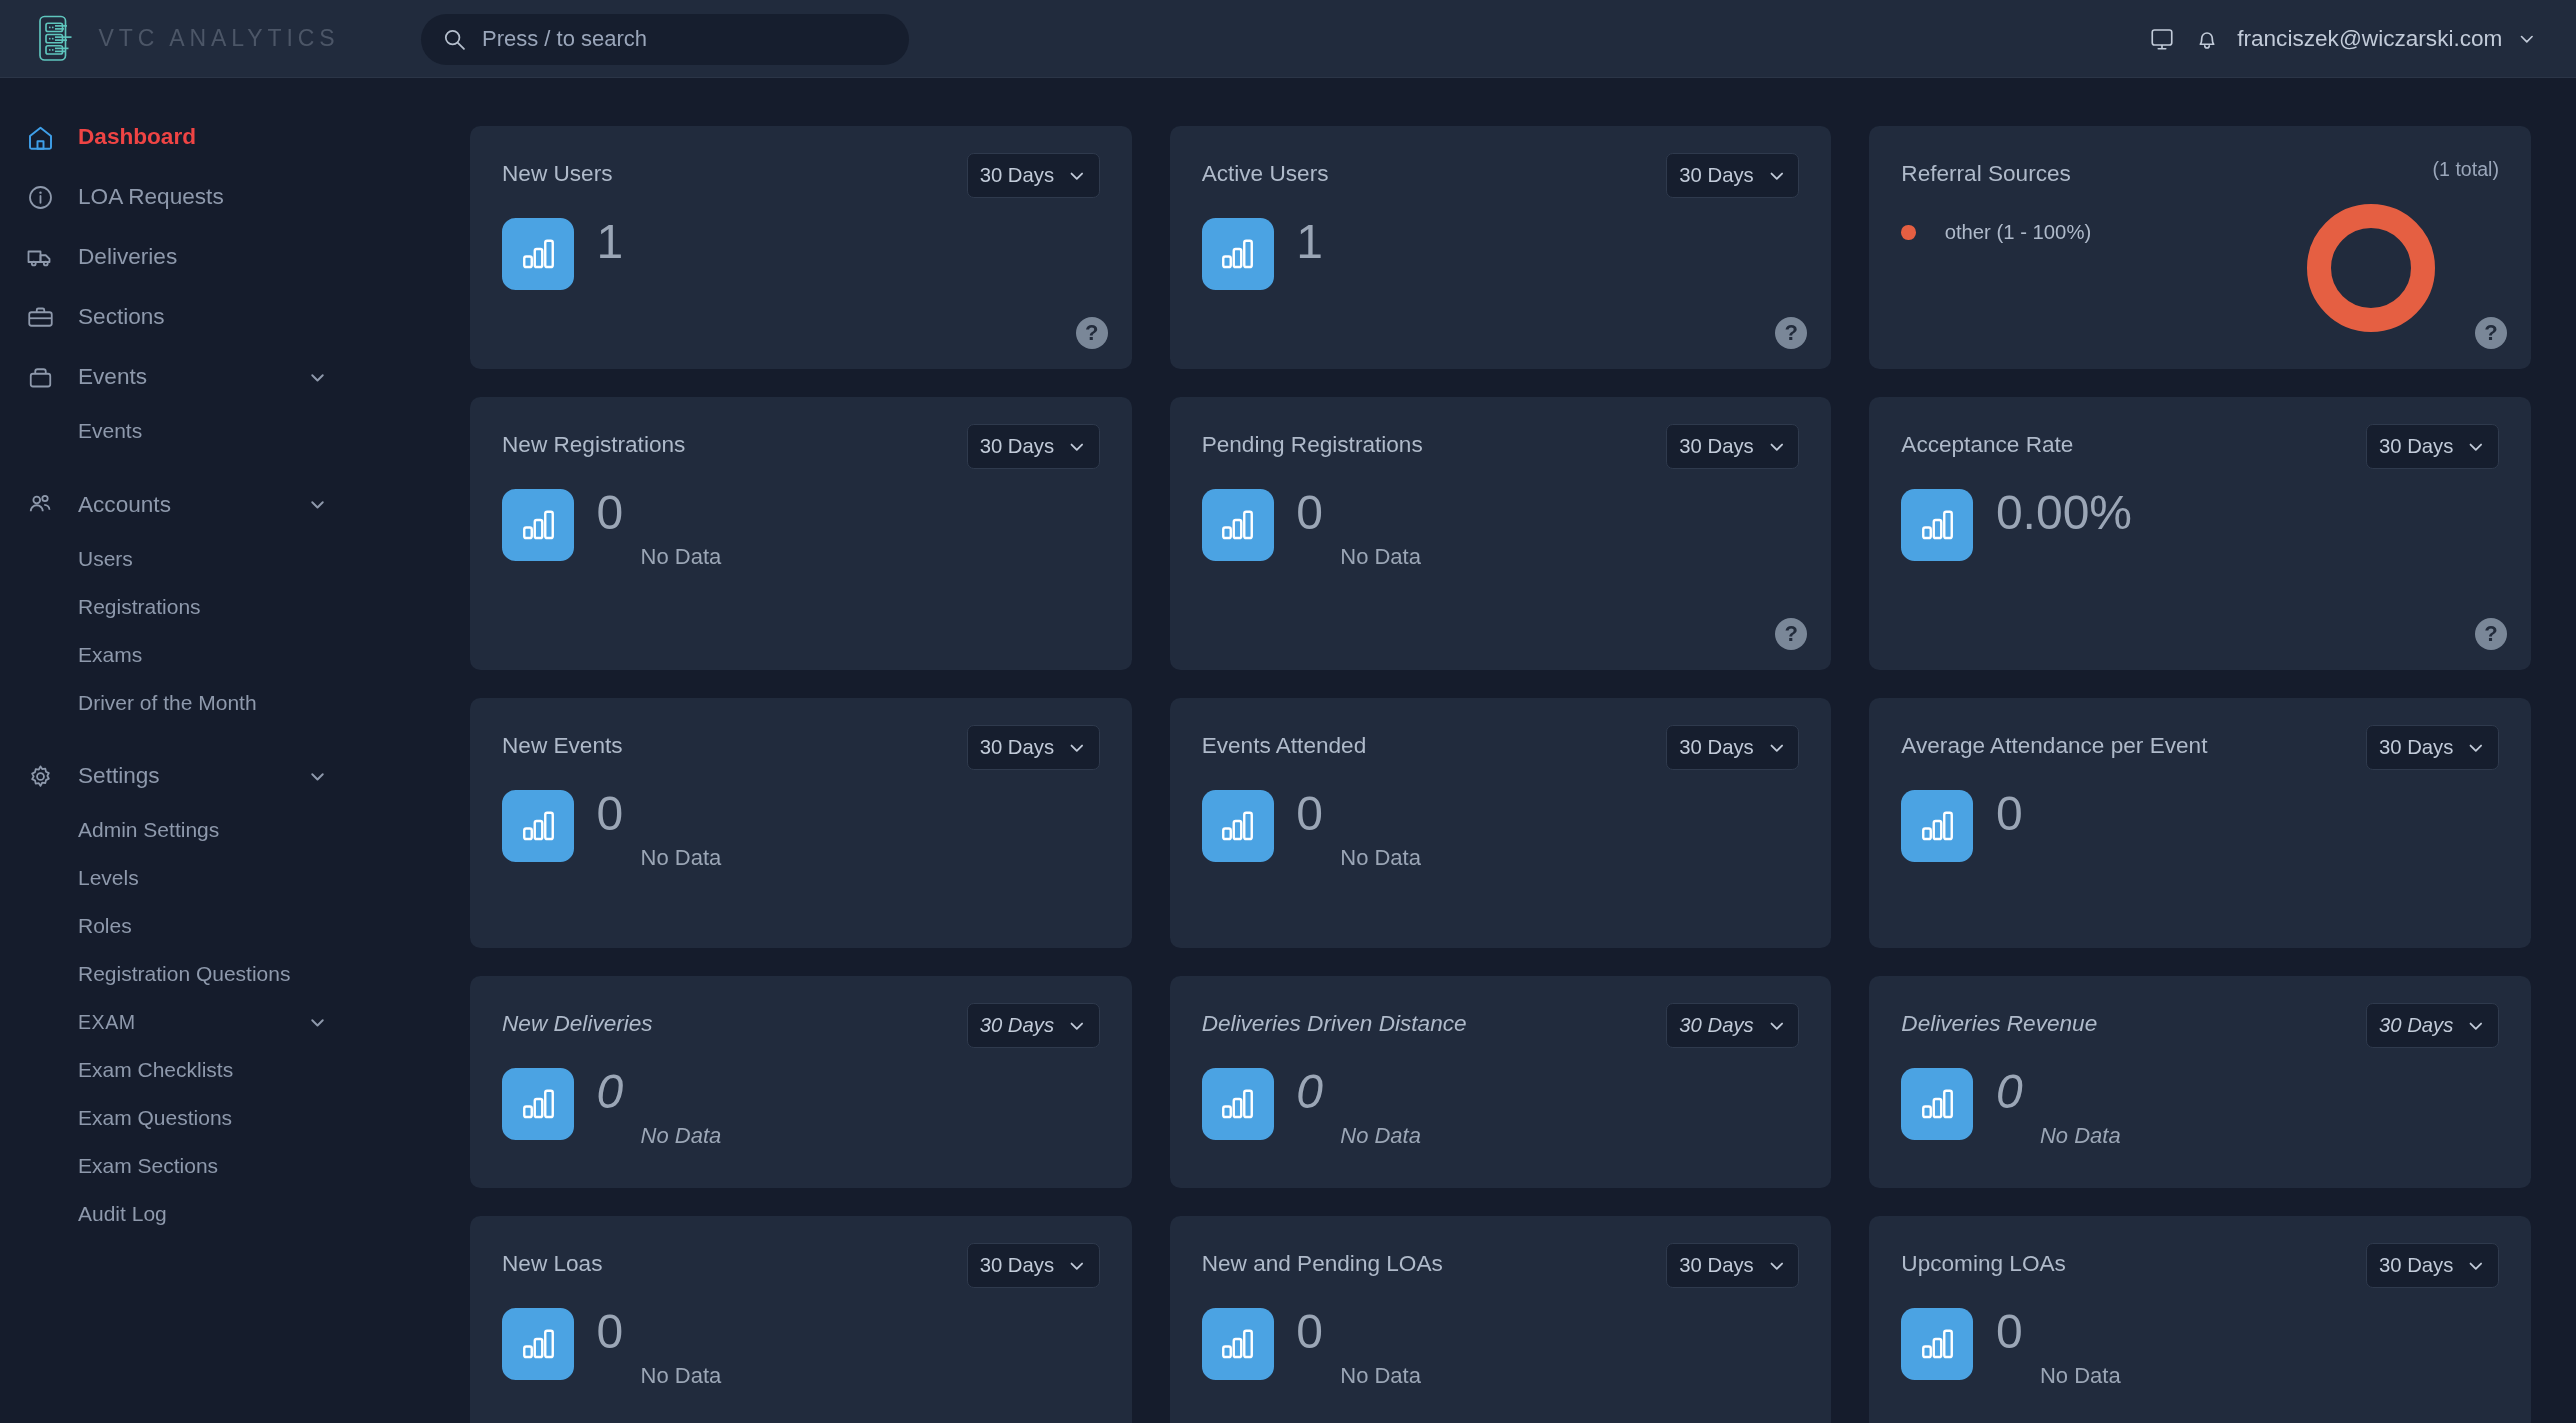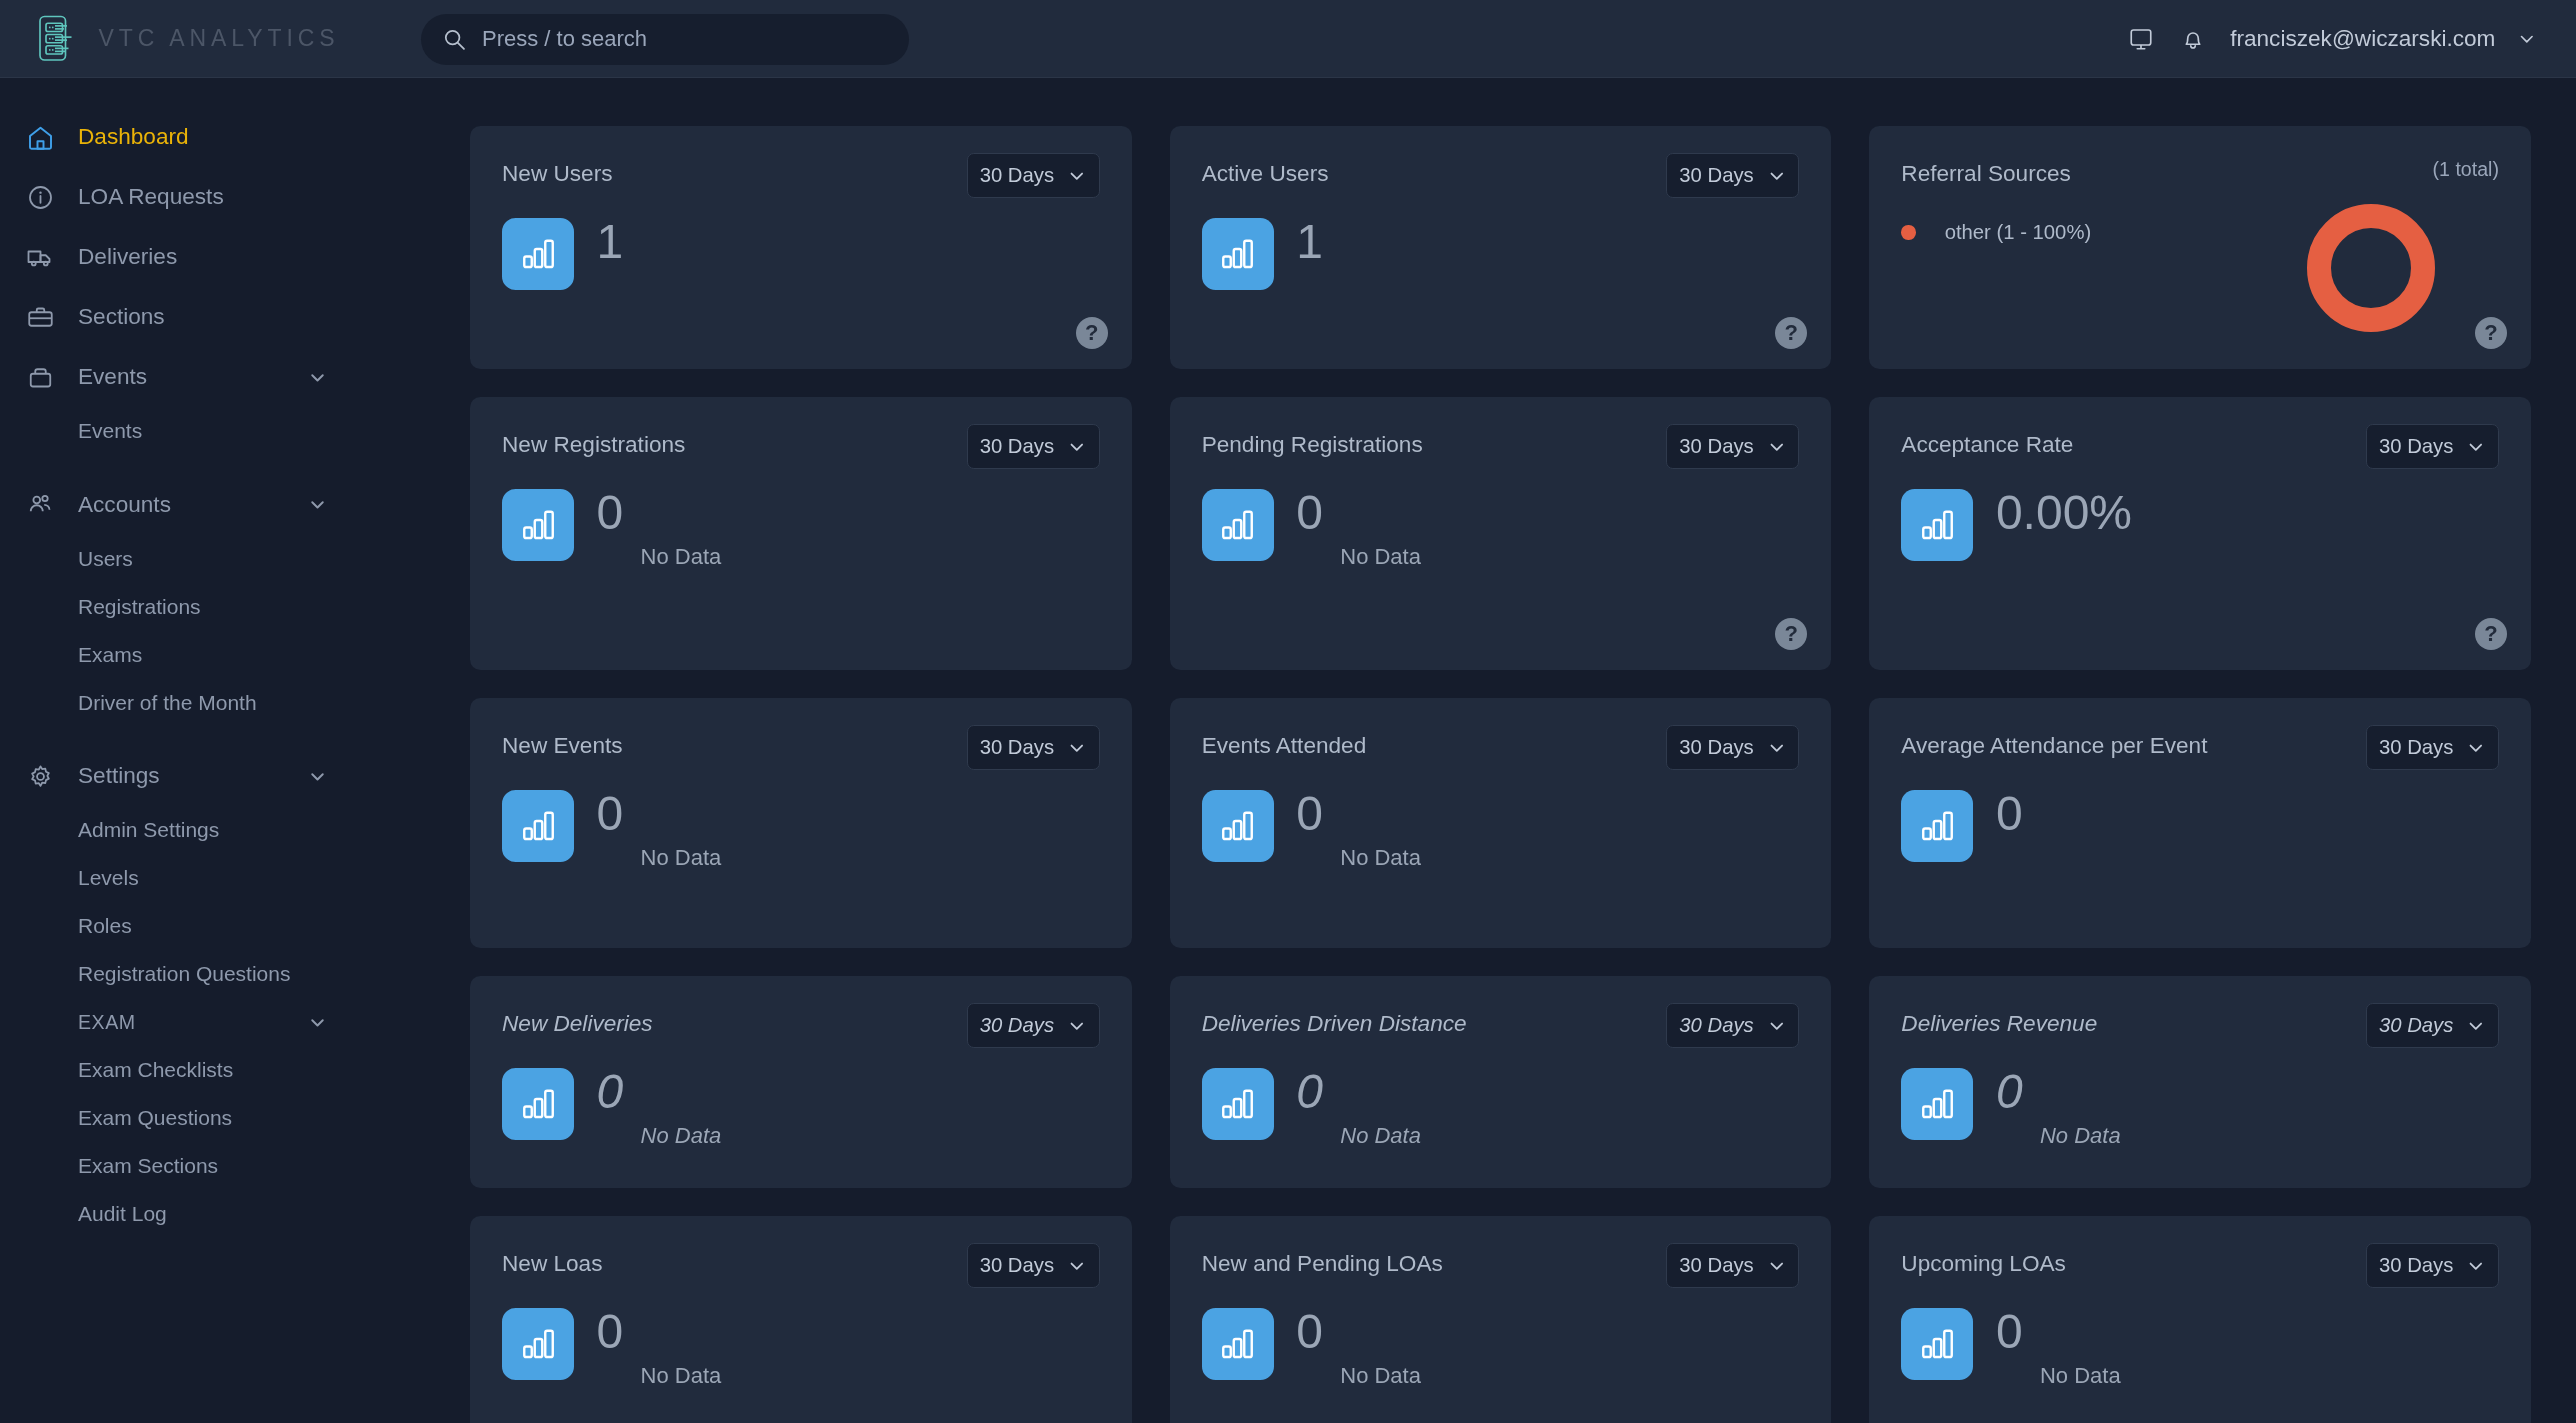--- a/index.html
+++ b/index.html
@@ -36,21 +36,21 @@
   }
   .search-icon { width: 25px; height: 25px; flex: none; }
   .search-ph {
     margin-left: 15px; font-size: 22px; color: #9AA6BA;
     background: none; border: none; outline: none; width: 377px;
     font-family: "Liberation Sans", sans-serif;
   }
   .search-ph::placeholder { color: #9AA6BA; opacity: 1; }
   .header-right {
     position: absolute; right: 39px; top: 0; height: 78px;
-    display: flex; align-items: center; gap: 22px;
+    display: flex; align-items: center; gap: 15px;
   }
   .hdr-icon { width: 30px; height: 30px; }
   .user-email { font-size: 22.6px; color: #C2CBD9; white-space: nowrap; }
   .chev-sm { width: 19.6px; height: 19.6px; }
 
   
   .sidebar {
     position: absolute; top: 78px; left: 0;
     width: 429px; height: 1346px;
     background: #151C2C;
@@ -58,21 +58,21 @@
     overflow: hidden;
   }
   .nav-item {
     display: flex; align-items: center;
     height: 60px; padding-left: 24px; position: relative;
   }
   .nav-item .nico { width: 33px; height: 33px; flex: none; }
   .nav-item .nlabel {
     margin-left: 21px; font-size: 22.6px; color: #8E99AC; white-space: nowrap;
   }
-  .nav-item.active .nlabel { color: #eab308; font-weight: 400; }
+  .nav-item.active .nlabel { color: #ef4444; font-weight: 700; }
   .nav-item .nchev {
     position: absolute; left: 307px; width: 21px; height: 21px;
   }
   .nav-sub {
     display: flex; align-items: center;
     height: 48px; padding-left: 78px;
   }
   .nav-sub .nlabel { font-size: 21px; color: #8E99AC; white-space: nowrap; }
   .nav-sub.caps .nlabel { font-size: 19.6px; letter-spacing: 0.5px; }
   .nav-sub .nchev {

